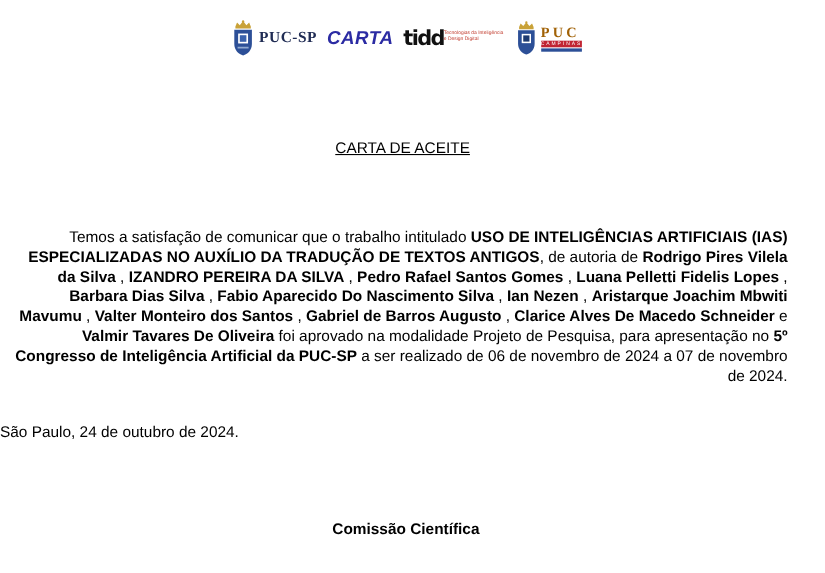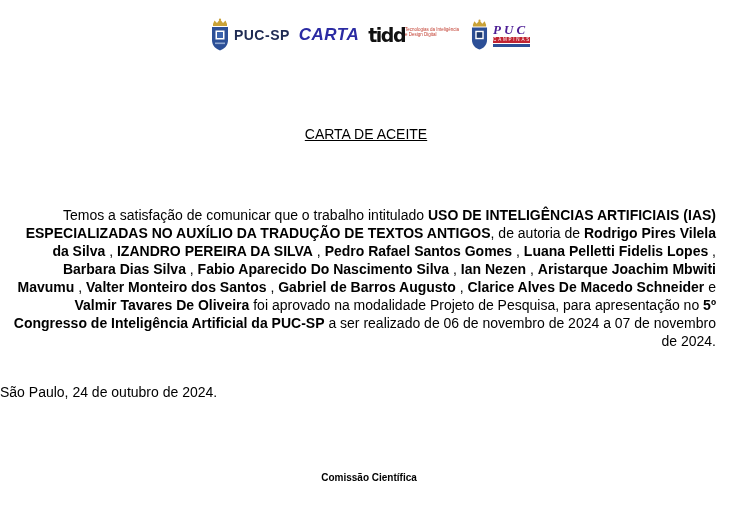--- a/index.html
+++ b/index.html
@@ -22,21 +22,21 @@
     right: 12px;
     height: 40px;
     display: flex;
     justify-content: center;
     align-items: center;
     gap: 9px;
   }
   .logo { display: flex; align-items: center; }
 
   .pucsp-text {
-    font-family: Liberation Sans, sans-serif;
+    font-family: Liberation Serif, serif;
     font-size: 14px;
     font-weight: bold;
     color: #202c54;
     letter-spacing: 0.5px;
     margin-left: 2px;
   }
   .fcet-text {
     font-size: 17px;
     font-weight: 800;
     font-style: italic;
@@ -59,22 +59,21 @@
     letter-spacing: 0;
   }
   .puccamp { gap: 2px; }
   .puccamp-col { display: flex; flex-direction: column; align-items: stretch; width: 37px; }
   .puccamp-text {
     font-family: "Liberation Serif", serif;
     font-size: 13px;
     line-height: 13px;
     font-weight: bold;
     letter-spacing: 3px;
-    color: #4c1d95;
-    font-style: italic;
+    color: #a16207;
   }
   .puccamp-banner {
     background: #c12432;
     color: #ffffff;
     font-size: 4.5px;
     line-height: 6px;
     letter-spacing: 1.8px;
     text-align: center;
     margin-top: 1px;
   }
@@ -115,21 +114,21 @@
     right: 12px;
     text-align: left;
     font-size: 14px;
   }
   .signature {
     position: absolute;
     top: 472px;
     left: 0;
     right: 12px;
     text-align: center;
-    font-size: 10px;
+    font-size: 14px;
     font-weight: bold;
   }
 </style>
 </head>
 <body>
 
 <div class="page">
 
   <header class="logos">
 

